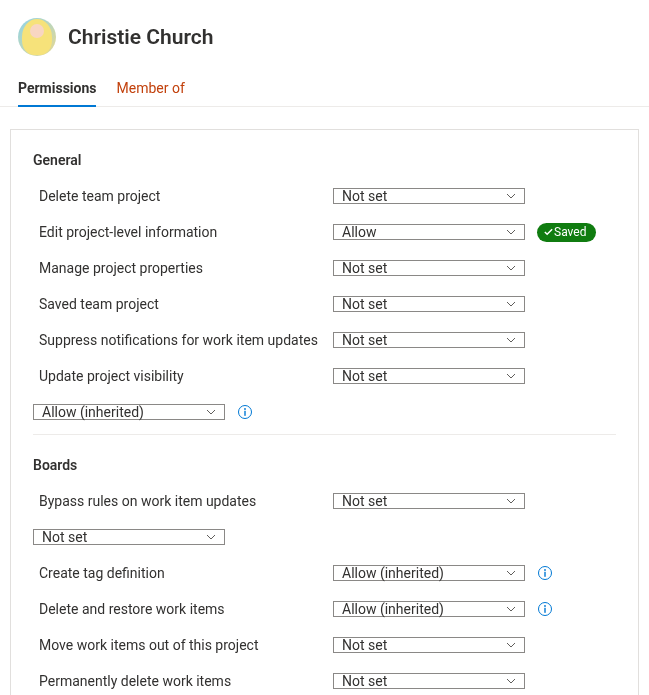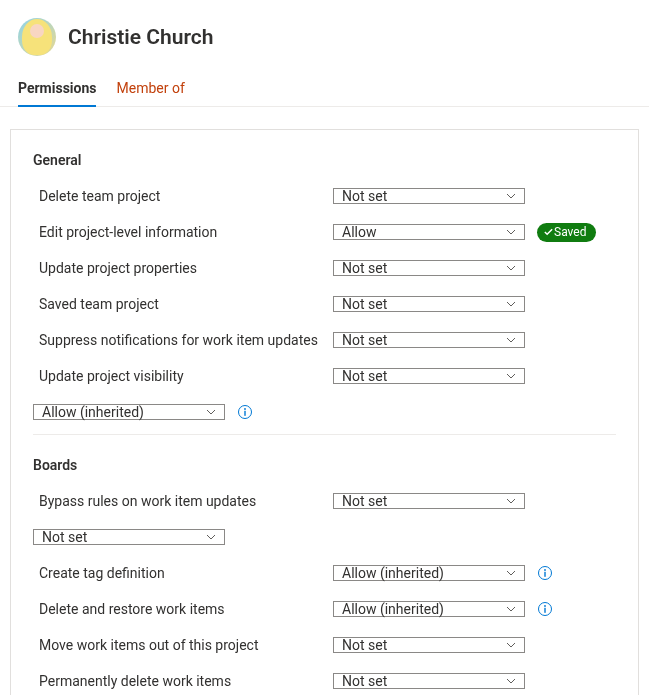--- a/index.html
+++ b/index.html
@@ -202,21 +202,21 @@
         <span class="saved-badge">
           <span>
             <svg width="11" height="11" viewBox="0 0 12 12">
               <path d="M2 6.5l2.5 2.5L10 3.5" stroke="#fff" stroke-width="1.6" fill="none"></path>
             </svg>
           </span>
           <span>Saved</span>
         </span>
       </div>
       <div class="row">
-        <div class="row-label">Update project properties</div>
+        <div class="row-label">Manage project properties</div>
         <div class="select-wrap">
           <button class="select">Not set</button>
           <span class="chevron">
             <svg width="12" height="12" viewBox="0 0 12 12">
               <path d="M2 4l4 4 4-4" stroke="#605e5c" stroke-width="1" fill="none"></path>
             </svg>
           </span>
         </div>
       </div>
       <div class="row">

